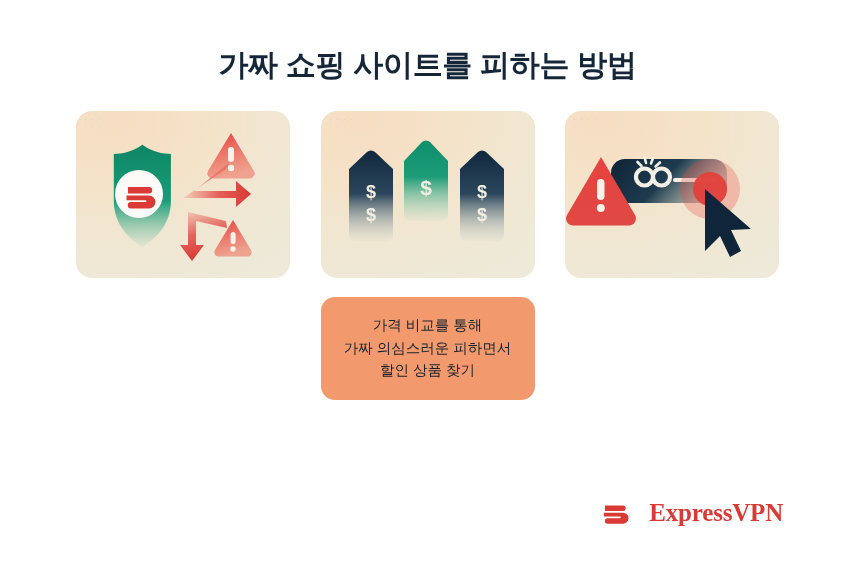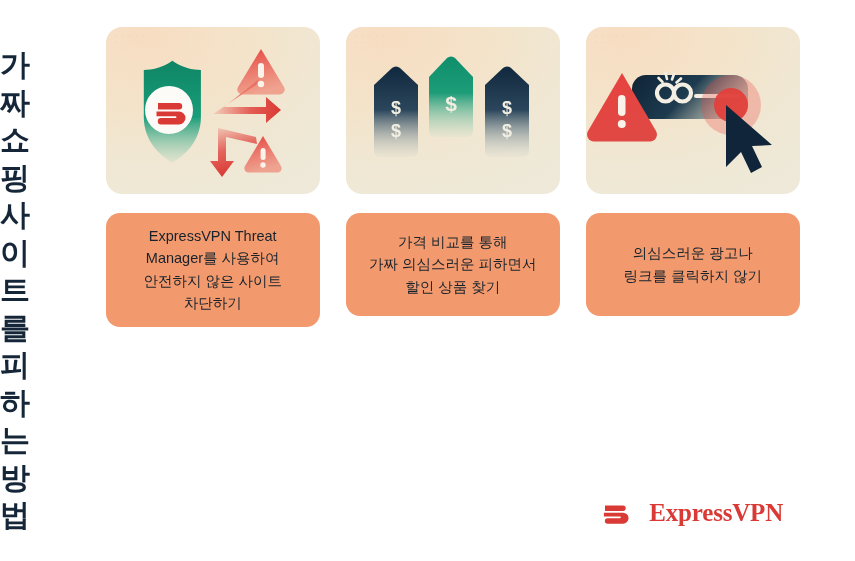--- a/index.html
+++ b/index.html
@@ -12,21 +12,21 @@
     background: #ffffff;
     font-family: "Liberation Sans", "DejaVu Sans", sans-serif;
     overflow: hidden;
     position: relative;
   }
 
   .infographic {
     position: absolute;
     inset: 0;
     display: flex;
-    flex-direction: row;
+    flex-direction: column;
   }
 
   
   .title-wrap {
     padding-top: 46px;
     text-align: center;
   }
   .title {
     font-size: 30px;
     font-weight: 700;
@@ -183,26 +183,20 @@
             <circle cx="155" cy="57" r="3.2" fill="#FBF3EA"></circle>
           </g>
 
           <g>
             <path d="M157 109 L175 139 a4.4 4.4 0 0 1 -3.8 6.6 L142.8 145.6 A4.4 4.4 0 0 1 139 139 Z" fill="url(#triGradA)"></path>
             <rect x="154.6" y="121" width="5" height="12" rx="2.5" fill="#FBF3EA"></rect>
             <circle cx="157" cy="138" r="2.7" fill="#FBF3EA"></circle>
           </g>
         </svg>
       </div>
-      <div class="caption">
-        <div class="caption-text">ExpressVPN Threat
-Manager를 사용하여
-안전하지 않은 사이트
-차단하기</div>
-      </div>
     </div>
 
     <div class="card">
       <div class="illus">
         <div class="dots"></div>
         <svg viewBox="0 0 214 167" xmlns="http://www.w3.org/2000/svg">
           <defs>
             <linearGradient id="tagGreen" x1="0" y1="0" x2="0" y2="1">
               <stop offset="0%" stop-color="#0E8E6B"></stop>
               <stop offset="45%" stop-color="#1D9C78"></stop>
@@ -289,24 +283,20 @@
             <path d="M140 78 L140 140 L155 125 L165 146 L176 140 L166 119 L186 118 Z" fill="#10243A"></path>
           </g>
 
           <g>
             <path d="M36 46 L70 104 a7 7 0 0 1 -6 10.5 L8 114.5 A7 7 0 0 1 2 104 Z" fill="url(#triGradB)"></path>
             <rect x="32" y="68" width="7.5" height="21" rx="3.75" fill="#FBF3EA"></rect>
             <circle cx="35.8" cy="97" r="4" fill="#FBF3EA"></circle>
           </g>
         </svg>
       </div>
-      <div class="caption">
-        <div class="caption-text">의심스러운 광고나
-링크를 클릭하지 않기</div>
-      </div>
     </div>
 
   </div>
 
   <div class="brand">
     <svg class="brand-mark" viewBox="0 0 40 40" xmlns="http://www.w3.org/2000/svg">
       <path d="M8 10 h24 a3.6 3.6 0 0 1 0 7.2 h-24 z" fill="#D93A35"></path>
       <path d="M6.5 19.5 h25.5 a7.4 7.4 0 0 1 0 14.8 h-20.5 a3.7 3.7 0 0 1 0 -7.4 h16.5 a1.1 1.1 0 0 0 0 -2.2 h-21.5 z" fill="#D93A35"></path>
     </svg>
     <div class="brand-name">ExpressVPN</div>

